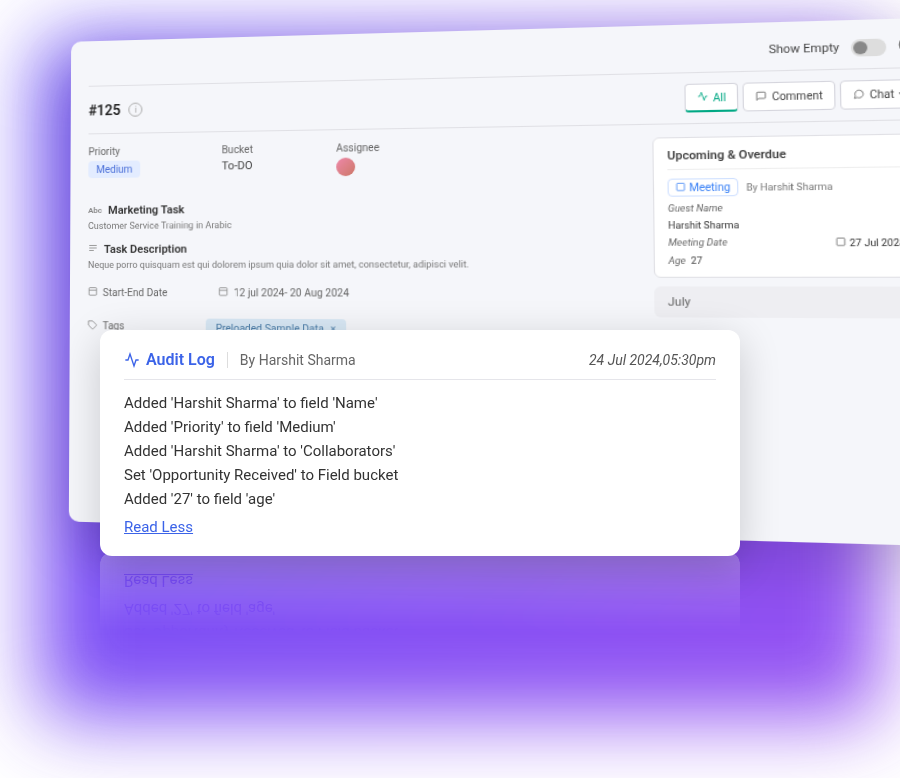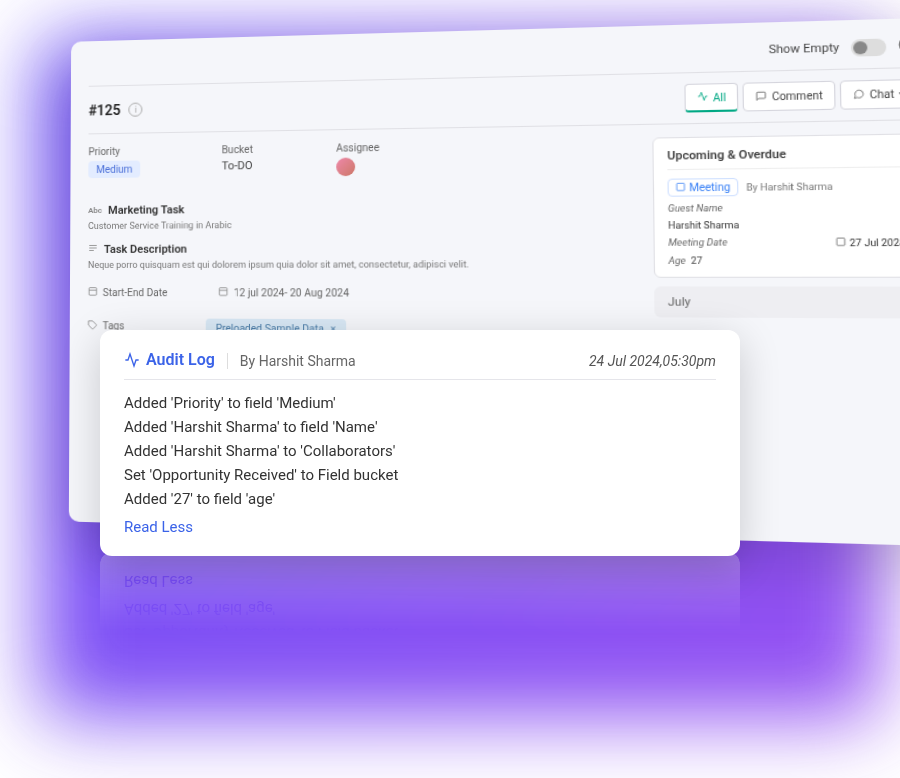--- a/index.html
+++ b/index.html
@@ -217,21 +217,21 @@
   left: 100px;
   width: 640px;
   background: #fff;
   border-radius: 12px;
   box-shadow: 0 10px 40px rgba(0,0,0,0.18);
   padding: 20px 24px;
   z-index: 10;
 }
 .audit-header {
   display: flex;
-  align-items: flex-end;
+  align-items: center;
   gap: 12px;
   padding-bottom: 10px;
   border-bottom: 1px solid #e5e5ea;
   margin-bottom: 14px;
 }
 .audit-title {
   color: #3b63e8;
   font-weight: 600;
   font-size: 16px;
   display: flex;
@@ -250,20 +250,21 @@
   font-size: 14px;
   font-style: italic;
 }
 .audit-line {
   font-size: 15px;
   color: #333;
   margin-bottom: 6px;
 }
 .read-less {
   color: #3b63e8;
+  text-decoration: underline;
   font-size: 15px;
   display: inline-block;
   margin-top: 4px;
   cursor: pointer;
 }
 .reflection {
   position: absolute;
   top: 552px;
   left: 100px;
   width: 640px;
@@ -442,22 +443,22 @@
       <span class="pulse-icon">
         <svg width="16" height="16" viewBox="0 0 24 24" fill="none" stroke-width="2">
             <polyline points="22 12 18 12 15 21 9 3 6 12 2 12"></polyline>
           </svg>
       </span>
       <span>Audit Log</span>
     </span>
     <span class="audit-by">By Harshit Sharma</span>
     <span class="audit-date">24 Jul 2024,05:30pm</span>
   </div>
+  <div class="audit-line">Added 'Harshit Sharma' to field 'Name'</div>
   <div class="audit-line">Added 'Priority' to field 'Medium'</div>
-  <div class="audit-line">Added 'Harshit Sharma' to field 'Name'</div>
   <div class="audit-line">Added 'Harshit Sharma' to 'Collaborators'</div>
   <div class="audit-line">Set 'Opportunity Received' to Field bucket</div>
   <div class="audit-line">Added '27' to field 'age'</div>
   <span class="read-less">Read Less</span>
 </div>
 
 <div class="reflection">
   <div class="audit-line">Added 'Harshit Sharma' to 'Collaborators'</div>
   <div class="audit-line">Set 'Opportunity Received' to Field bucket</div>
   <div class="audit-line">Added '27' to field 'age'</div>

